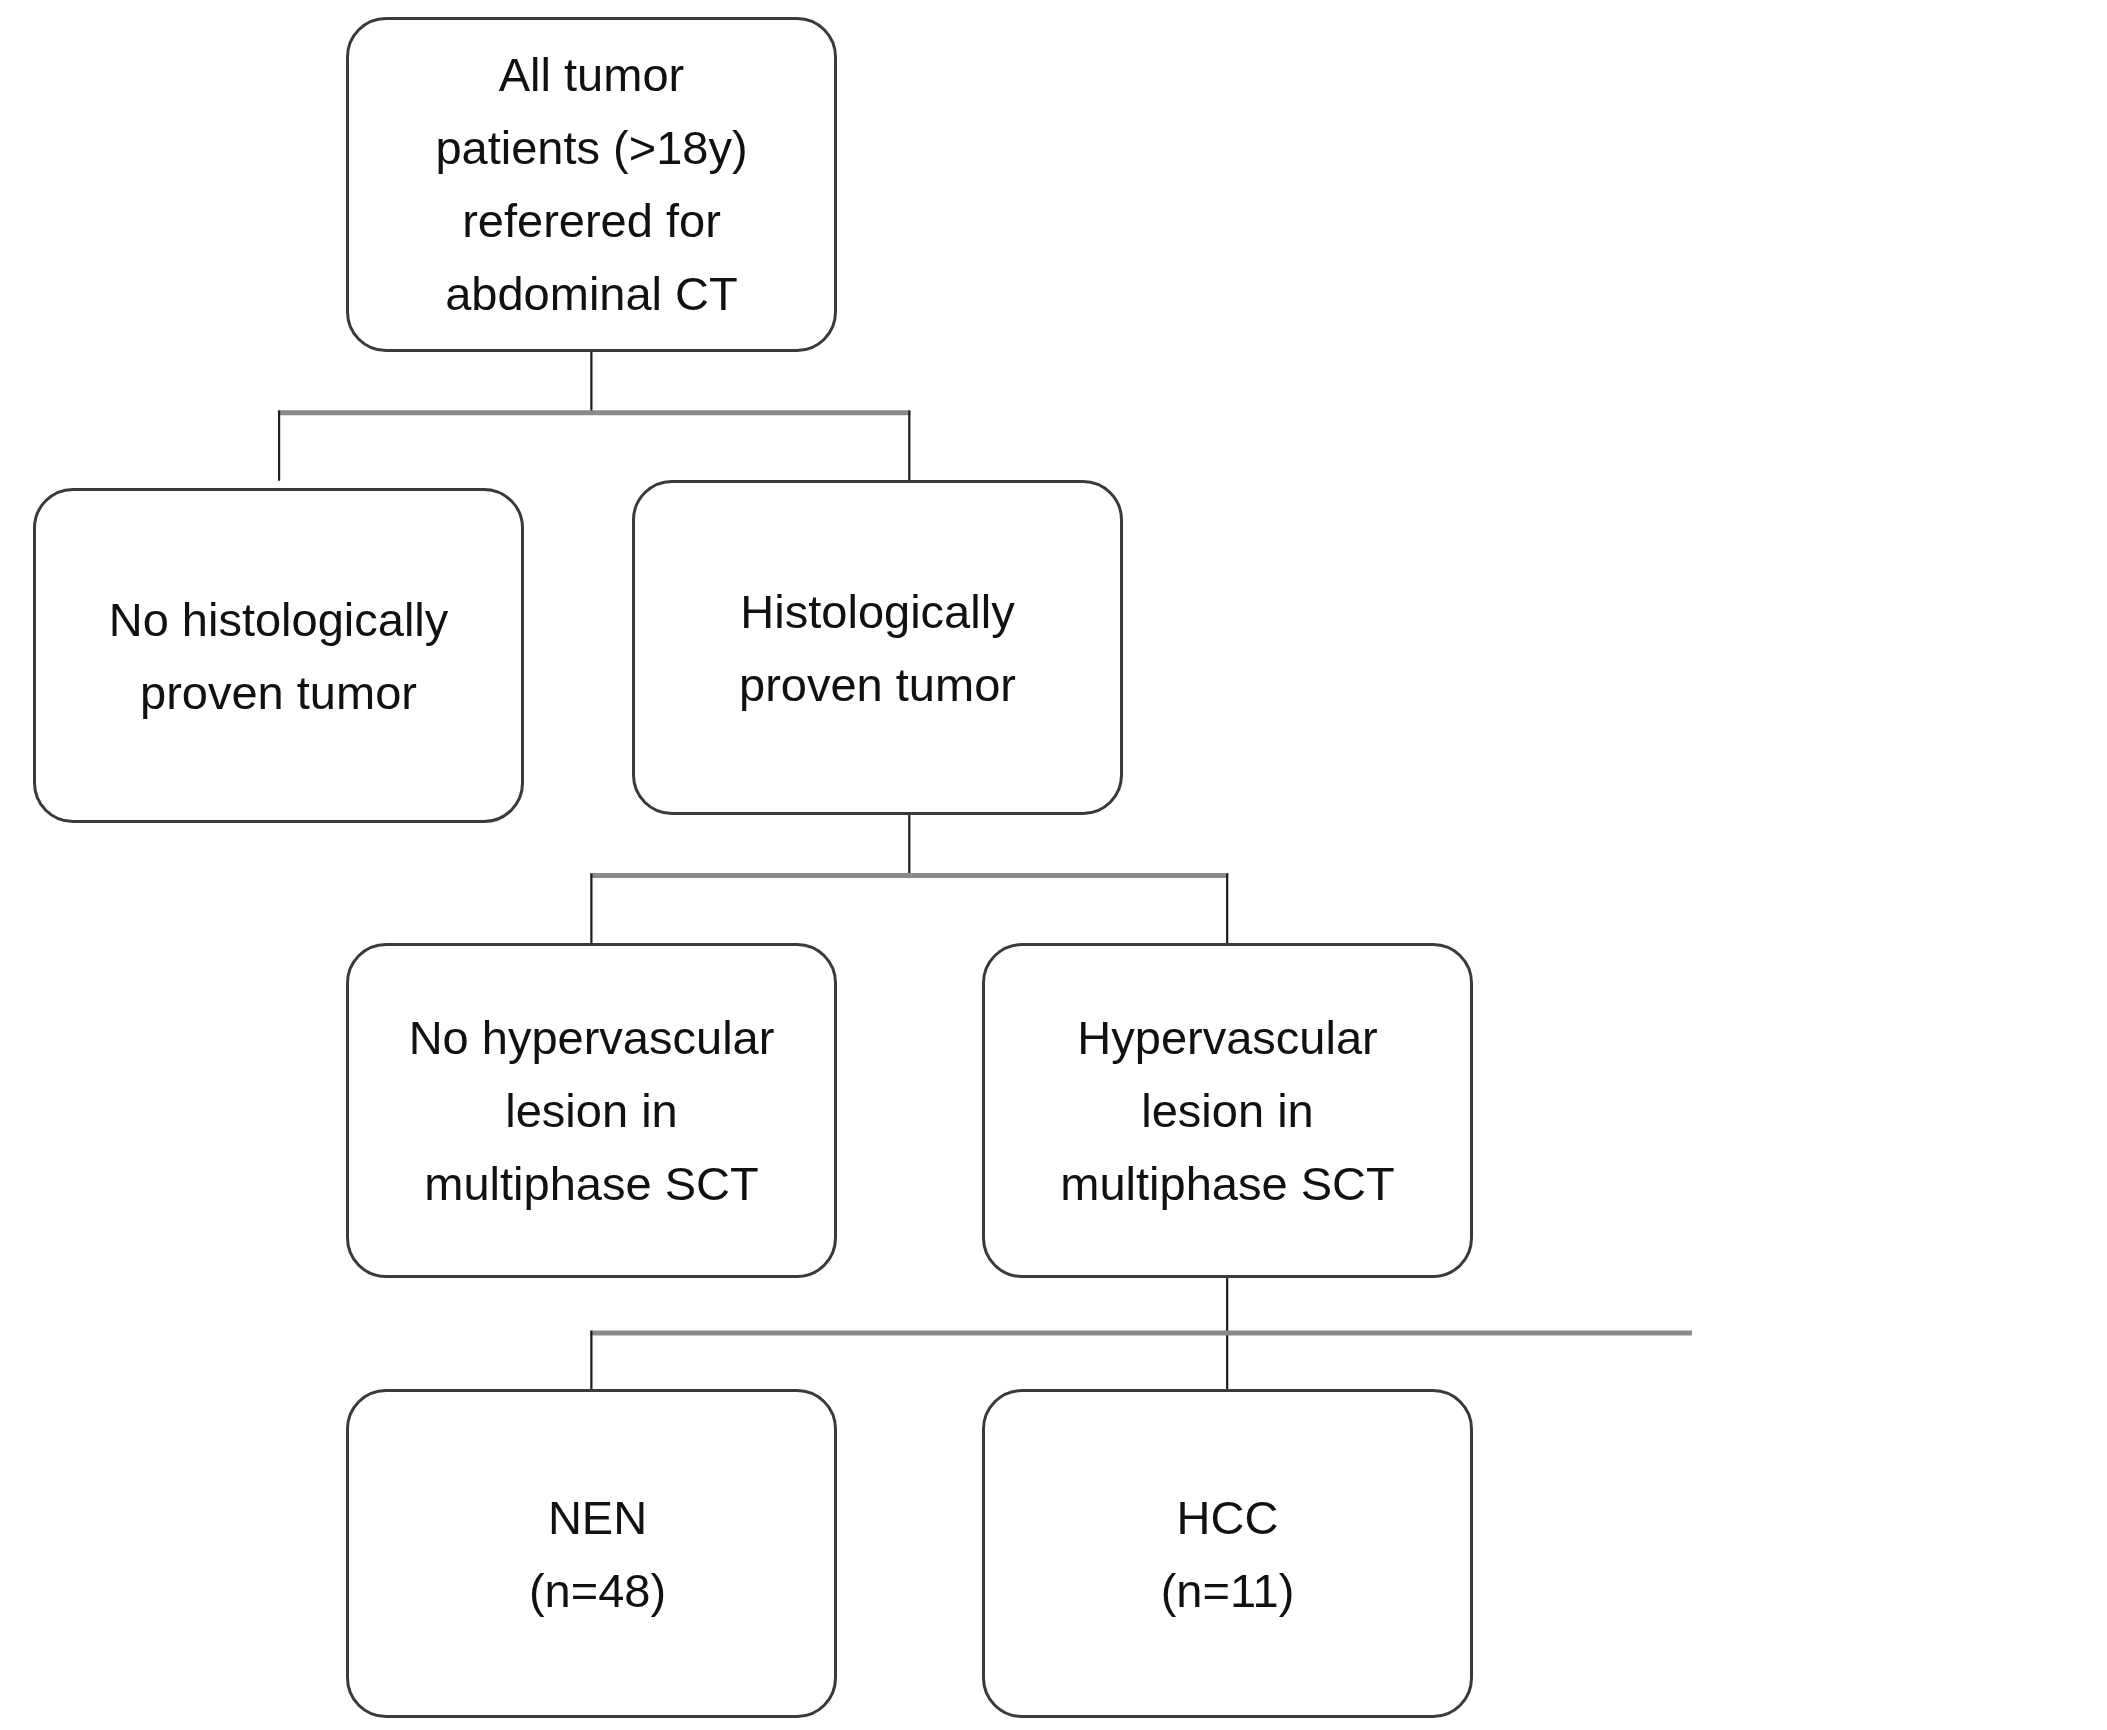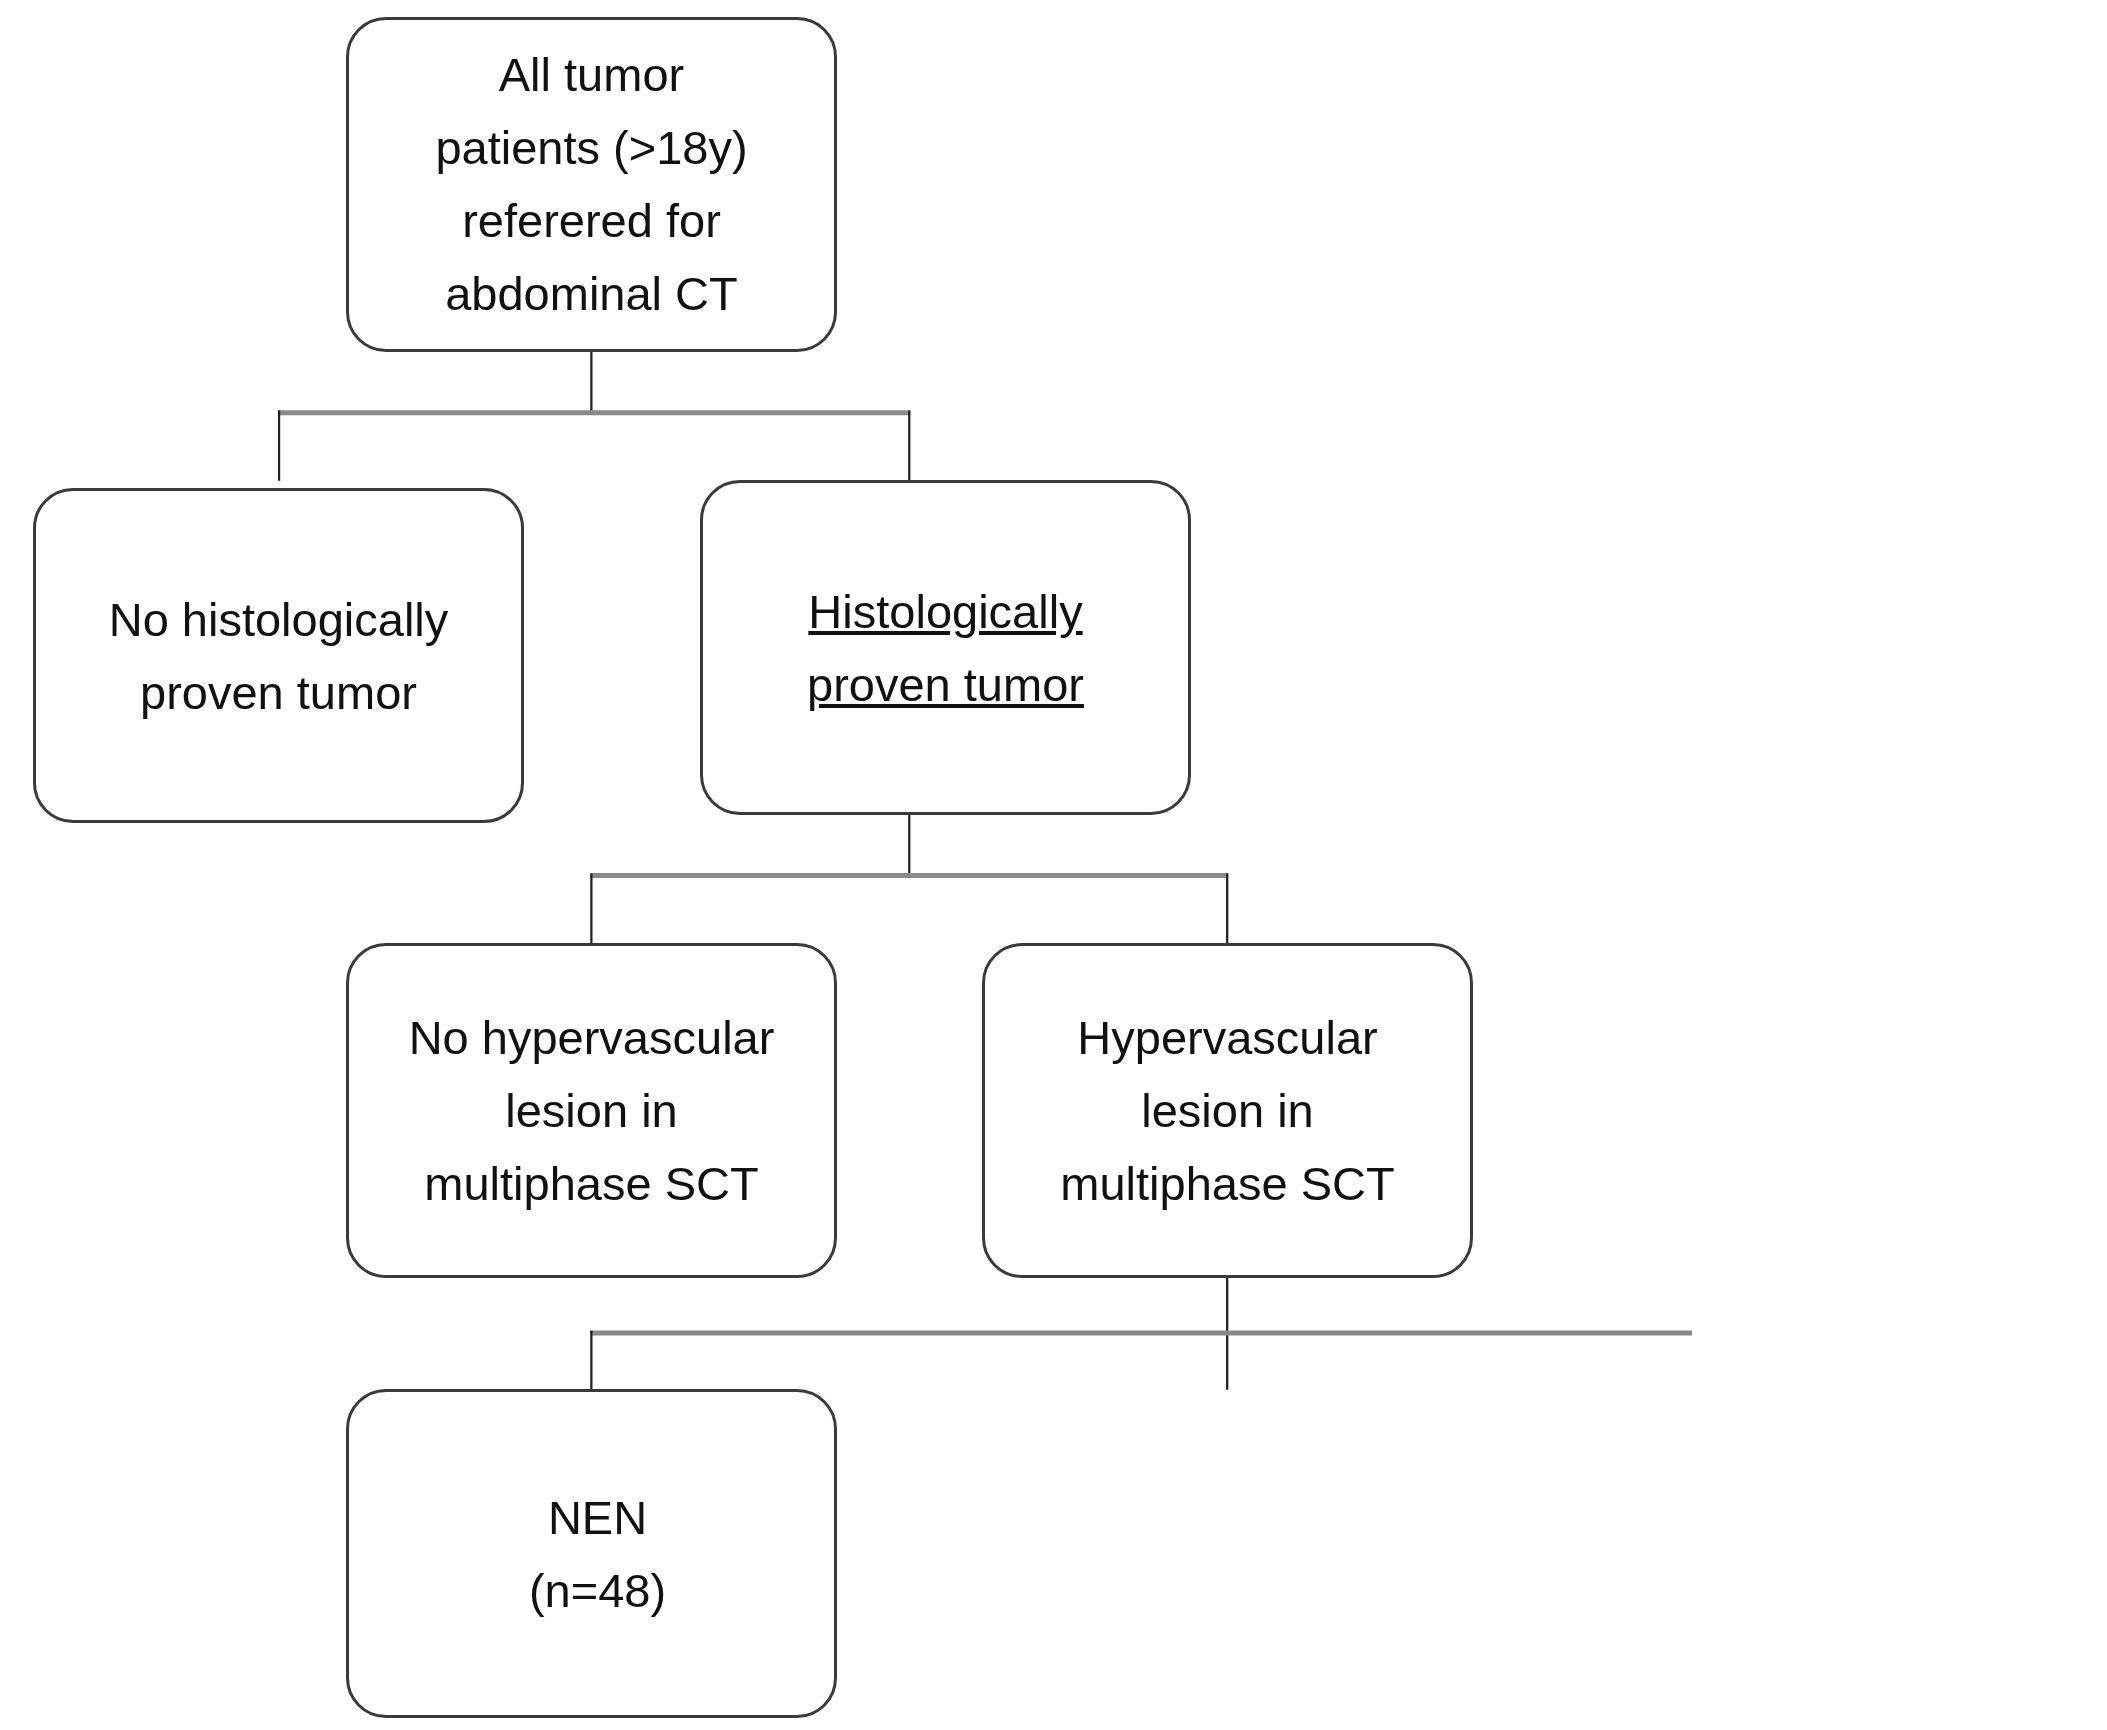--- a/index.html
+++ b/index.html
@@ -37,21 +37,21 @@
   }
   .node-text {
     white-space: pre-line;
     font-size: 47px;
     line-height: 73px;
     color: #111111;
   }
   
   .n-root  { left:  346px; top:   16.7px; width: 491px; height: 335px; }
   .n-nohis { left:   33px; top:  488px; width: 491px; height: 335px; }
-  .n-his   { left: 700px; top:  480px; width: 491px; height: 335px; text-decoration: underline; }
+  .n-his   { left: 632px; top:  480px; width: 491px; height: 335px; }
   .n-nohyp { left:  346px; top: 943px; width: 491px; height: 335px; }
   .n-hyp   { left: 982px; top: 943px; width: 491px; height: 335px; }
   .n-nen   { left:  346px; top: 1389px; width: 491px; height: 329px; padding-left: 12px; }
   .n-hcc   { left: 982px; top: 1389px; width: 491px; height: 329px; }
   .n-rcc   { left: 1607px; top: 1389px; width: 491px; height: 329px; }
 </style>
 </head>
 <body>
 
 <div class="stage">
@@ -101,16 +101,20 @@
     <div class="node-text">Hypervascular
 lesion in
 multiphase SCT</div>
   </div>
 
   <div class="node n-nen">
     <div class="node-text">NEN
 (n=48)</div>
   </div>
 
+  <div class="node n-hcc">
+    <div class="node-text">HCC
+(n=11)</div>
+  </div>
 
 
 </div>
 
 
 </body></html>

